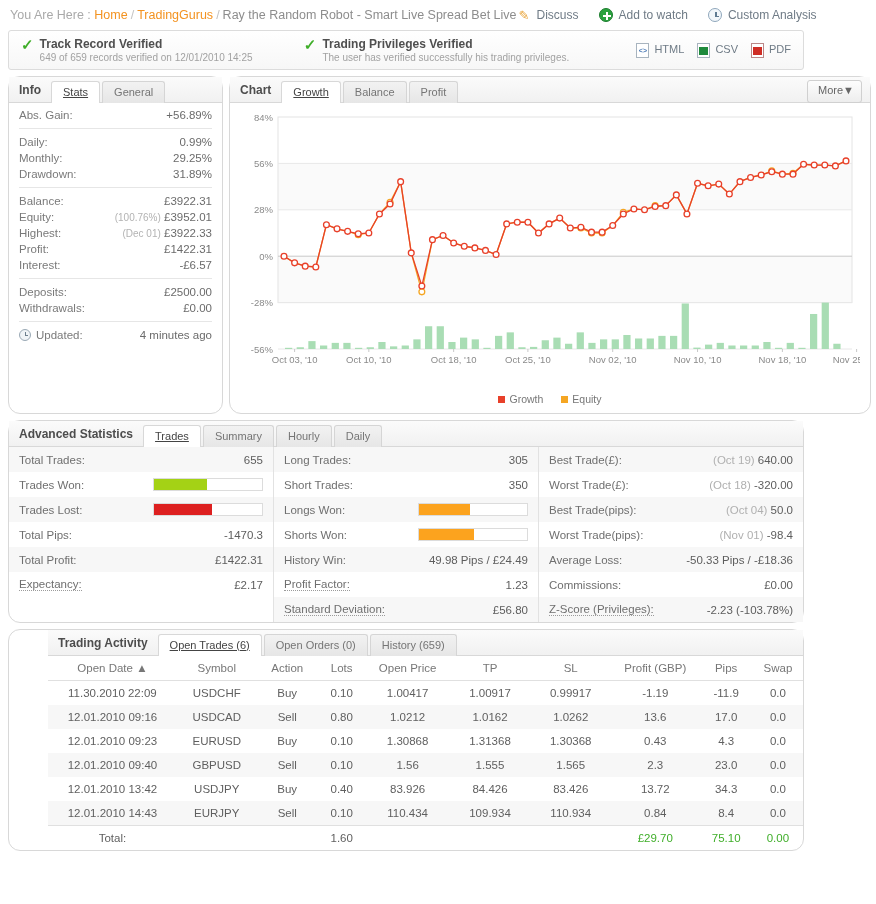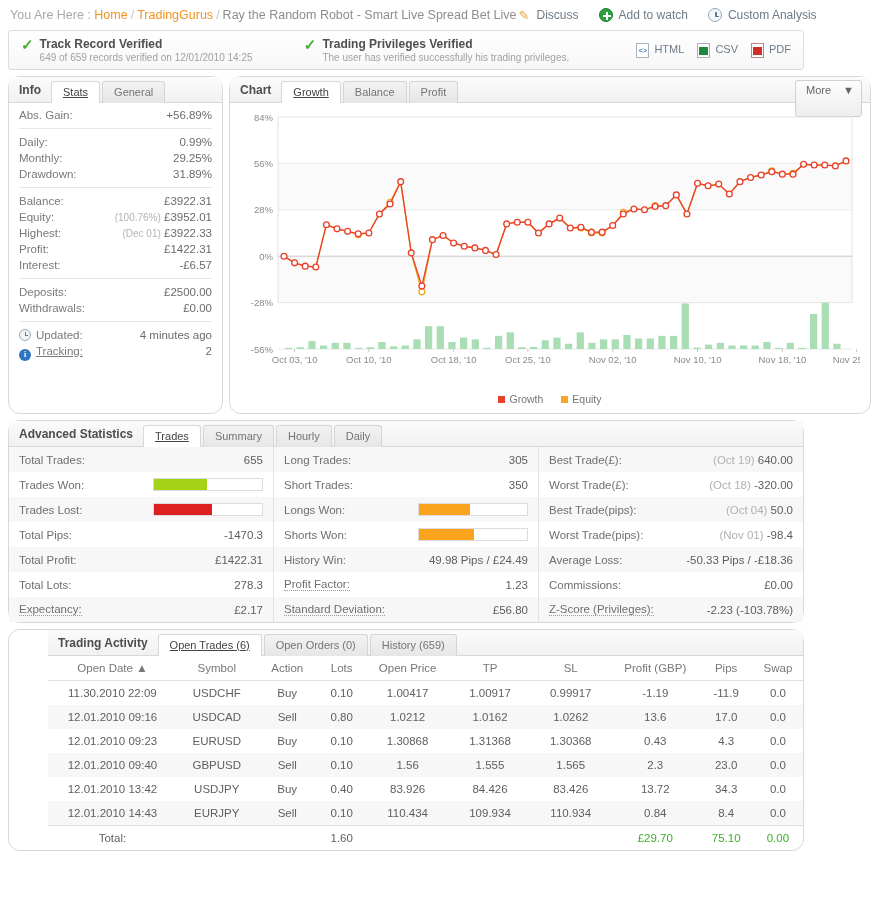--- a/index.html
+++ b/index.html
@@ -84,22 +84,22 @@
   .ti-info { background:#2f74c0; color:#fff; font-size:8px; font-weight:bold; text-align:center; line-height:12px; font-family:"Liberation Serif",serif; }
   .u-link { text-decoration:underline; color:#7a7a7a; }
 
   
   .chartbox { flex:1; }
   .chart-area { position:relative; height:310px; padding:8px 10px 0 10px; }
   .chart-svg { display:block; }
   .legend { display:flex; gap:18px; justify-content:center; align-items:center; margin-top:2px; font-size:10.5px; color:#777; }
   .legend i { width:7px; height:7px; display:inline-block; margin-right:4px; }
   .more-btn { position:absolute; right:8px; top:3px; font-size:11px; color:#666; border:1px solid #d0d0d0;
-              border-radius:3px; background:linear-gradient(#fdfdfd,#ededed); padding:3px 7px 20px 10px;
-              display:flex; align-items:center; gap:12px; cursor:pointer; }
+              border-radius:3px; background:linear-gradient(#fdfdfd,#ededed); padding:3px 7px 6px 10px;
+              display:flex; align-items:center; cursor:pointer; }
 
   
   .advwrap { margin:6px 8px 0 8px; }
   .adv-cols { display:flex; }
   .adv-col { flex:1; border-right:1px solid #e2e2e2; }
   .adv-col:last-child { border-right:none; }
   .arow { display:flex; justify-content:space-between; align-items:center; padding:5px 10px; font-size:11.5px; height:25px; }
   .arow:nth-child(odd) { background:#f7f7f7; }
   .arow .k { color:#6f6f6f; white-space:nowrap; }
   .arow .v { color:#5d5d5d; white-space:nowrap; }
@@ -249,24 +249,20 @@
           <span class="v">£2500.00</span>
         </div>
         <div class="srow">
           <span class="k">Withdrawals:</span>
           <span class="v">£0.00</span>
         </div>
         <div class="hr"></div>
         <div class="srow">
           <span class="k"><span class="tiny-ico ti-clock"></span><span>Updated:</span></span>
           <span class="v">4 minutes ago</span>
-        </div>
-        <div class="srow">
-          <span class="k"><span class="tiny-ico ti-info">i</span><span class="u-link">Tracking:</span></span>
-          <span class="v">2</span>
         </div>
       </div>
     </div>
 
     <div class="panel chartbox">
       <div class="tabrow">
         <span class="ttl">Chart</span>
         <span class="tab active">Growth</span>
         <span class="tab">Balance</span>
         <span class="tab">Profit</span>
@@ -458,24 +454,20 @@
           </div>
           <div class="arow">
             <span class="k">Total Pips:</span>
             <span class="v">-1470.3</span>
           </div>
           <div class="arow">
             <span class="k">Total Profit:</span>
             <span class="v">£1422.31</span>
           </div>
           <div class="arow">
-            <span class="k">Total Lots:</span>
-            <span class="v">278.3</span>
-          </div>
-          <div class="arow">
             <span class="k dotted">Expectancy:</span>
             <span class="v">£2.17</span>
           </div>
         </div>
       <div class="adv-col" id="adv-col2">
           <div class="arow">
             <span class="k">Long Trades:</span>
             <span class="v">305</span>
           </div>
           <div class="arow">

